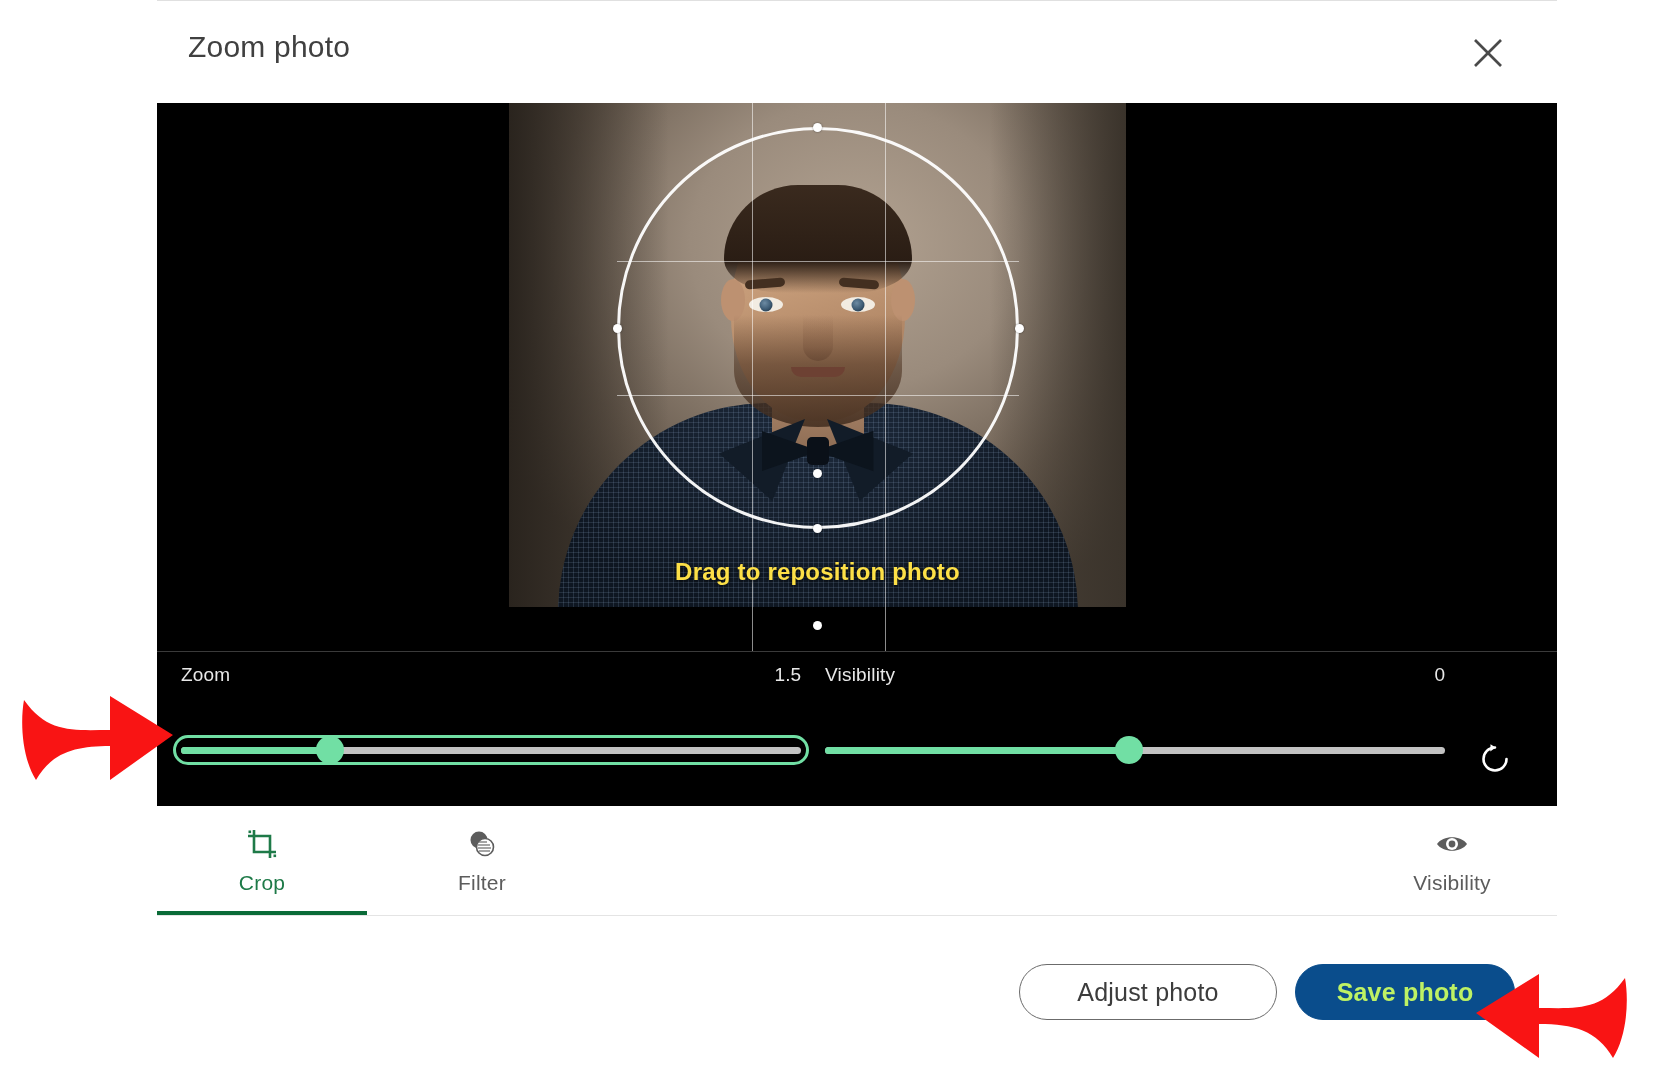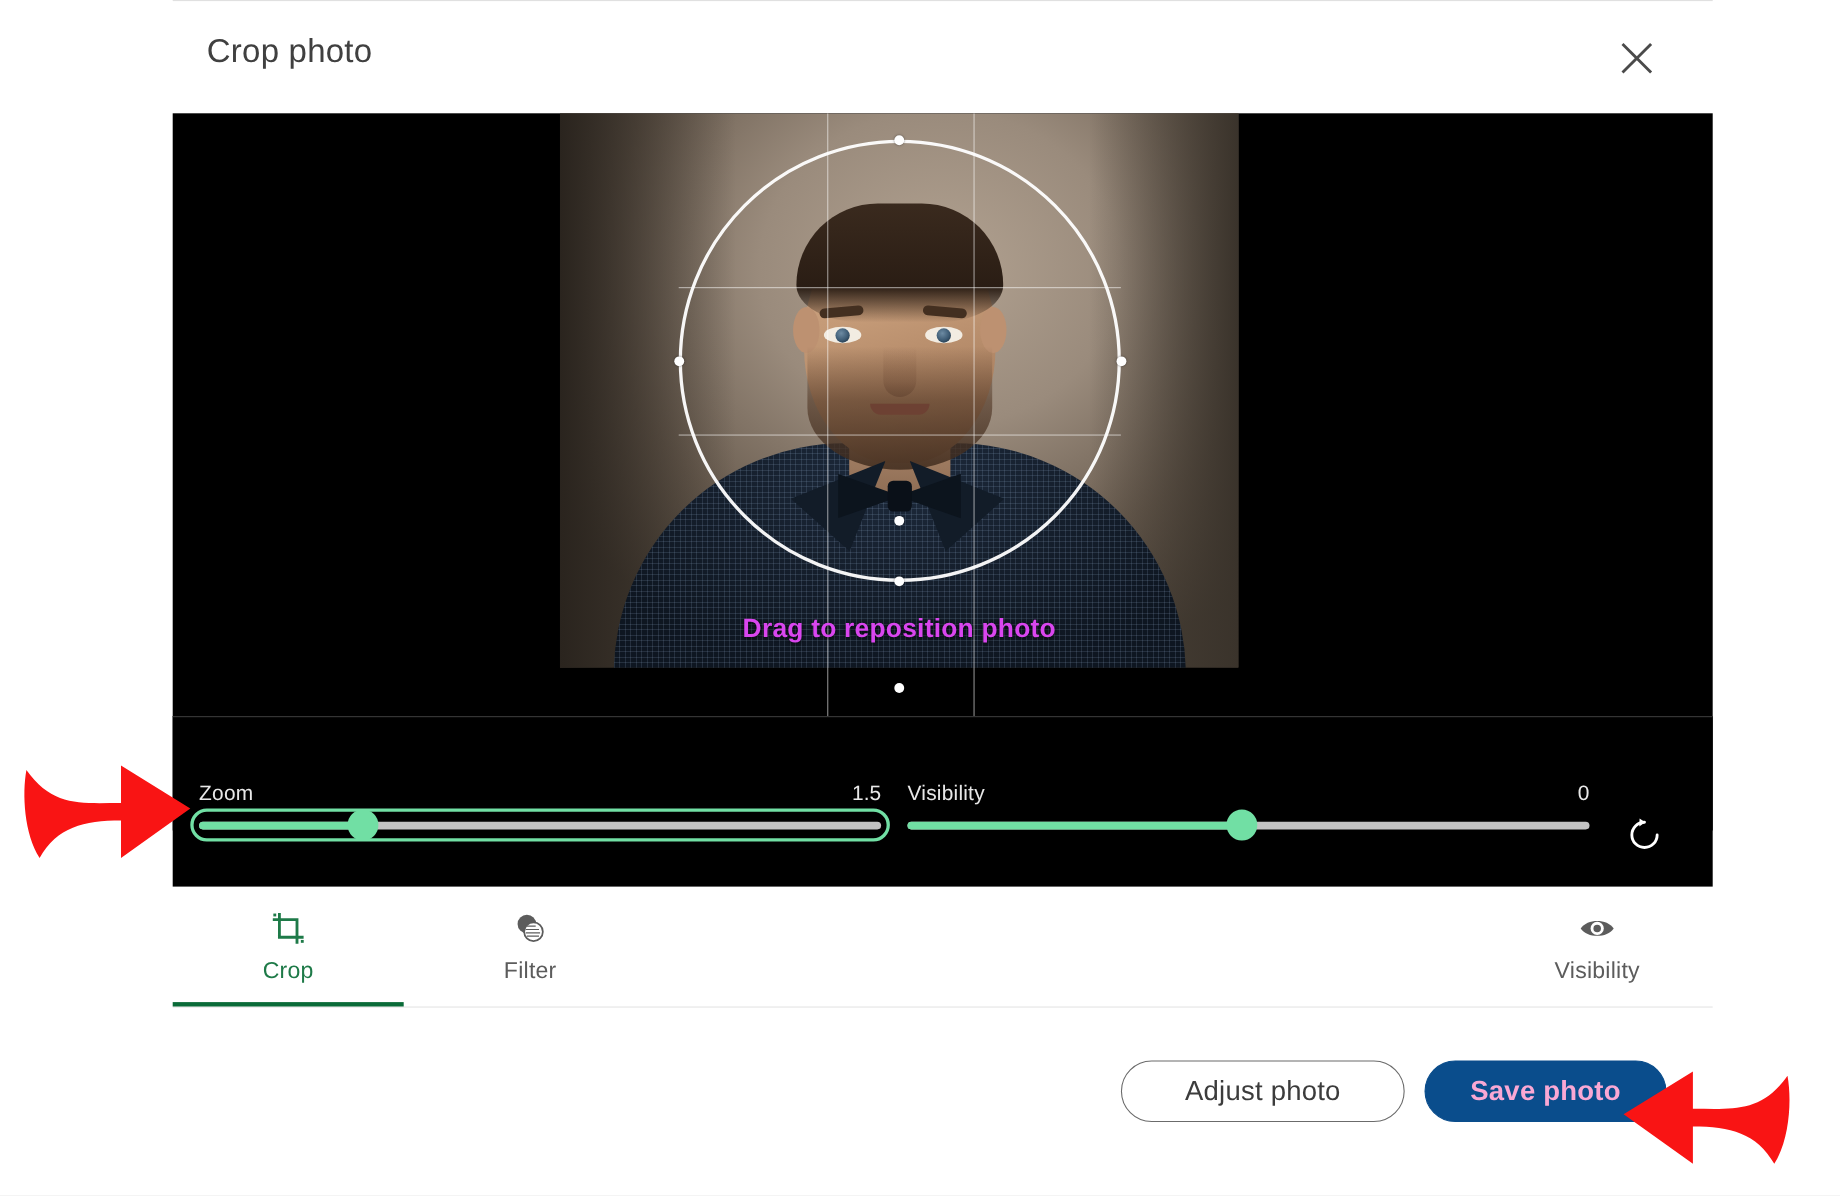--- a/index.html
+++ b/index.html
@@ -277,21 +277,21 @@
   .h-bottom { left: 304px; top: 421px; }
   .h-low    { left: 304px; top: 518px; }
   .h-mid    { left: 304px; top: 366px; }
 
   .drag-hint {
     position: absolute;
     left: 352px;
     top: 455px;
     width: 617px;
     text-align: center;
-    color: #d946ef;
+    color: #fde047;
     font-size: 24px;
     font-weight: 600;
     text-shadow: 0 1px 4px rgba(0,0,0,.85);
     letter-spacing: .2px;
   }
 
   
   .controls {
     position: absolute;
     left: 0;
@@ -315,21 +315,20 @@
     align-items: baseline;
   }
   .ctl-label {
     font-size: 19px;
     color: #e8e8e8;
     letter-spacing: .2px;
   }
   .ctl-value {
     font-size: 19px;
     color: #e8e8e8;
-    margin-top: 47px;
   }
 
   .slider {
     position: absolute;
     left: 0;
     top: 84px;
     width: 100%;
     height: 28px;
   }
   .track {
@@ -454,42 +453,42 @@
     width: 258px;
     background: #ffffff;
     border: 1px solid #6b6b6b;
     color: #3c3c3c;
   }
   .btn-save {
     left: 1138px;
     width: 220px;
     background: #0a4d8c;
     border: 1px solid #0a4d8c;
-    color: #f9a8d4;
+    color: #bef264;
     font-weight: 700;
   }
 
   
   .arrow {
     position: absolute;
     pointer-events: none;
   }
   .arrow-left-annot { left: 18px; top: 672px; width: 160px; height: 118px; }
   .arrow-right-annot { left: 1456px; top: 952px; width: 175px; height: 116px; }
 </style>
 </head>
 <body>
 
 <div id="root">
 
   <div class="modal">
     <div class="modal-topline"></div>
 
     <div class="header">
-      <div class="header-title">Crop photo</div>
+      <div class="header-title">Zoom photo</div>
       <button class="close-btn">
         <span>
           <svg width="34" height="34" viewBox="0 0 34 34" aria-hidden="true">
             <line x1="4" y1="4" x2="30" y2="30" stroke="#4a4a4a" stroke-width="2.6"></line>
             <line x1="30" y1="4" x2="4" y2="30" stroke="#4a4a4a" stroke-width="2.6"></line>
           </svg>
         </span>
       </button>
     </div>
 

